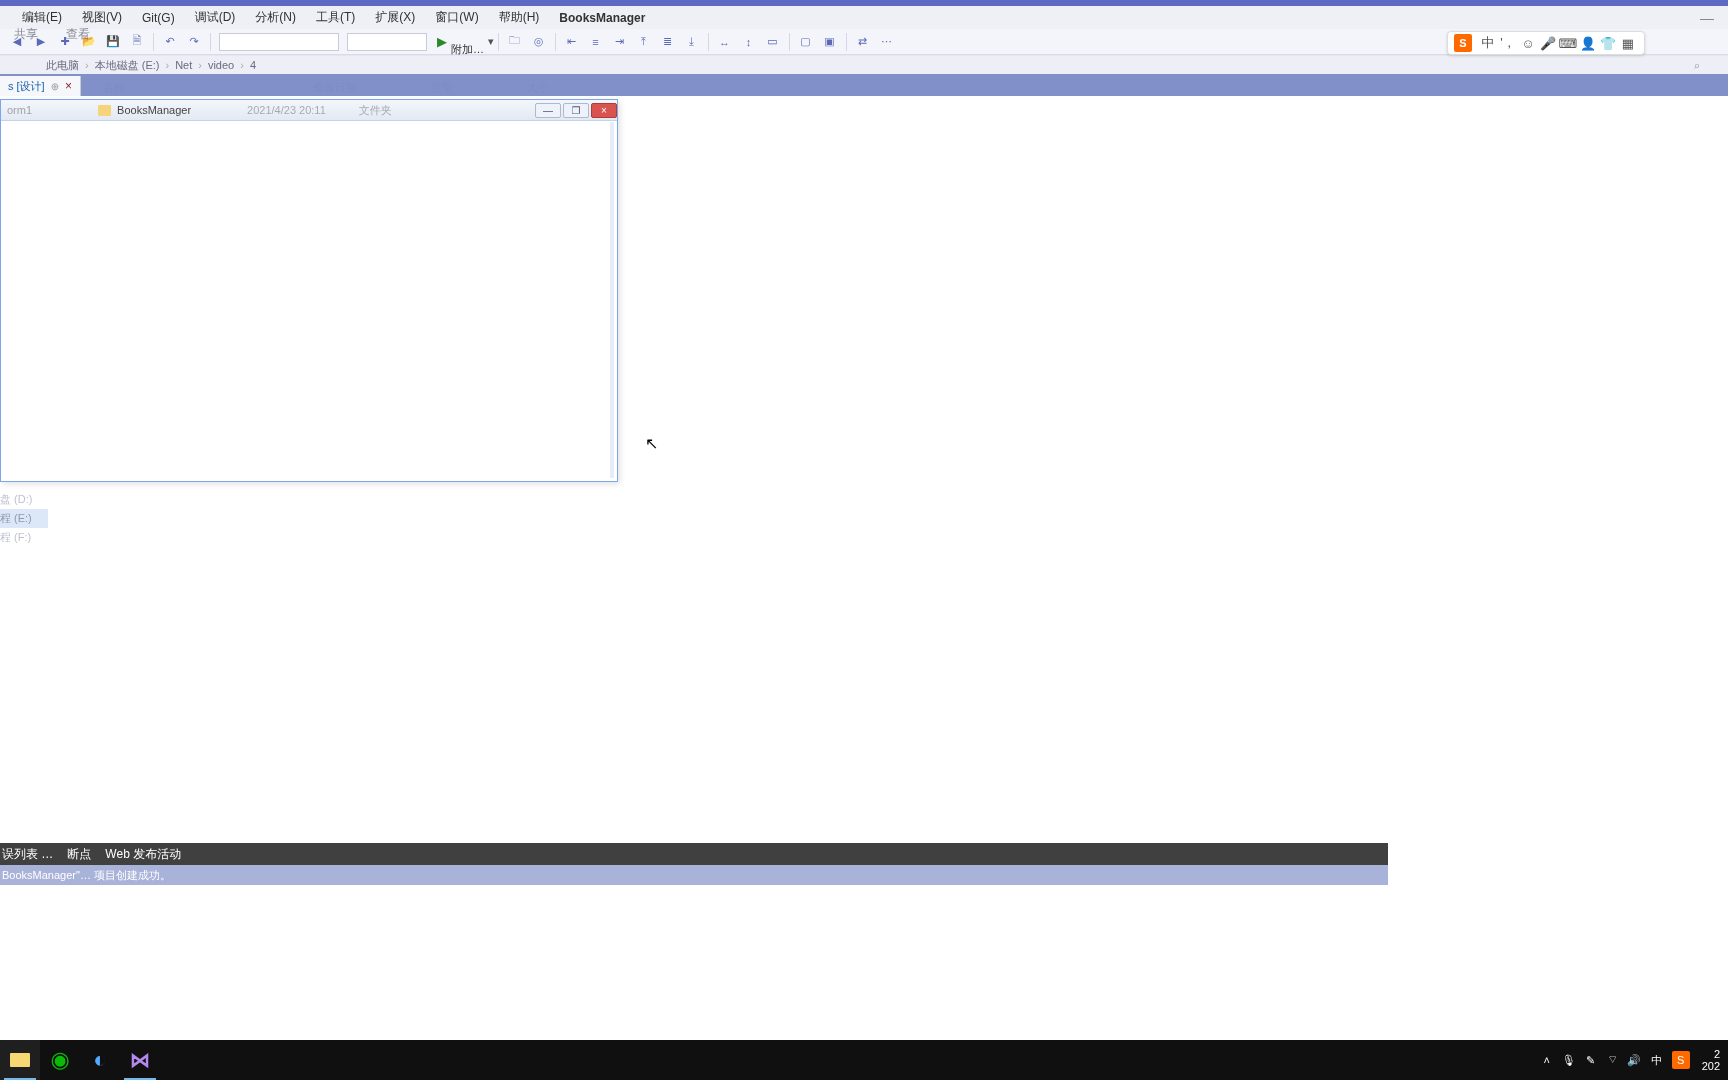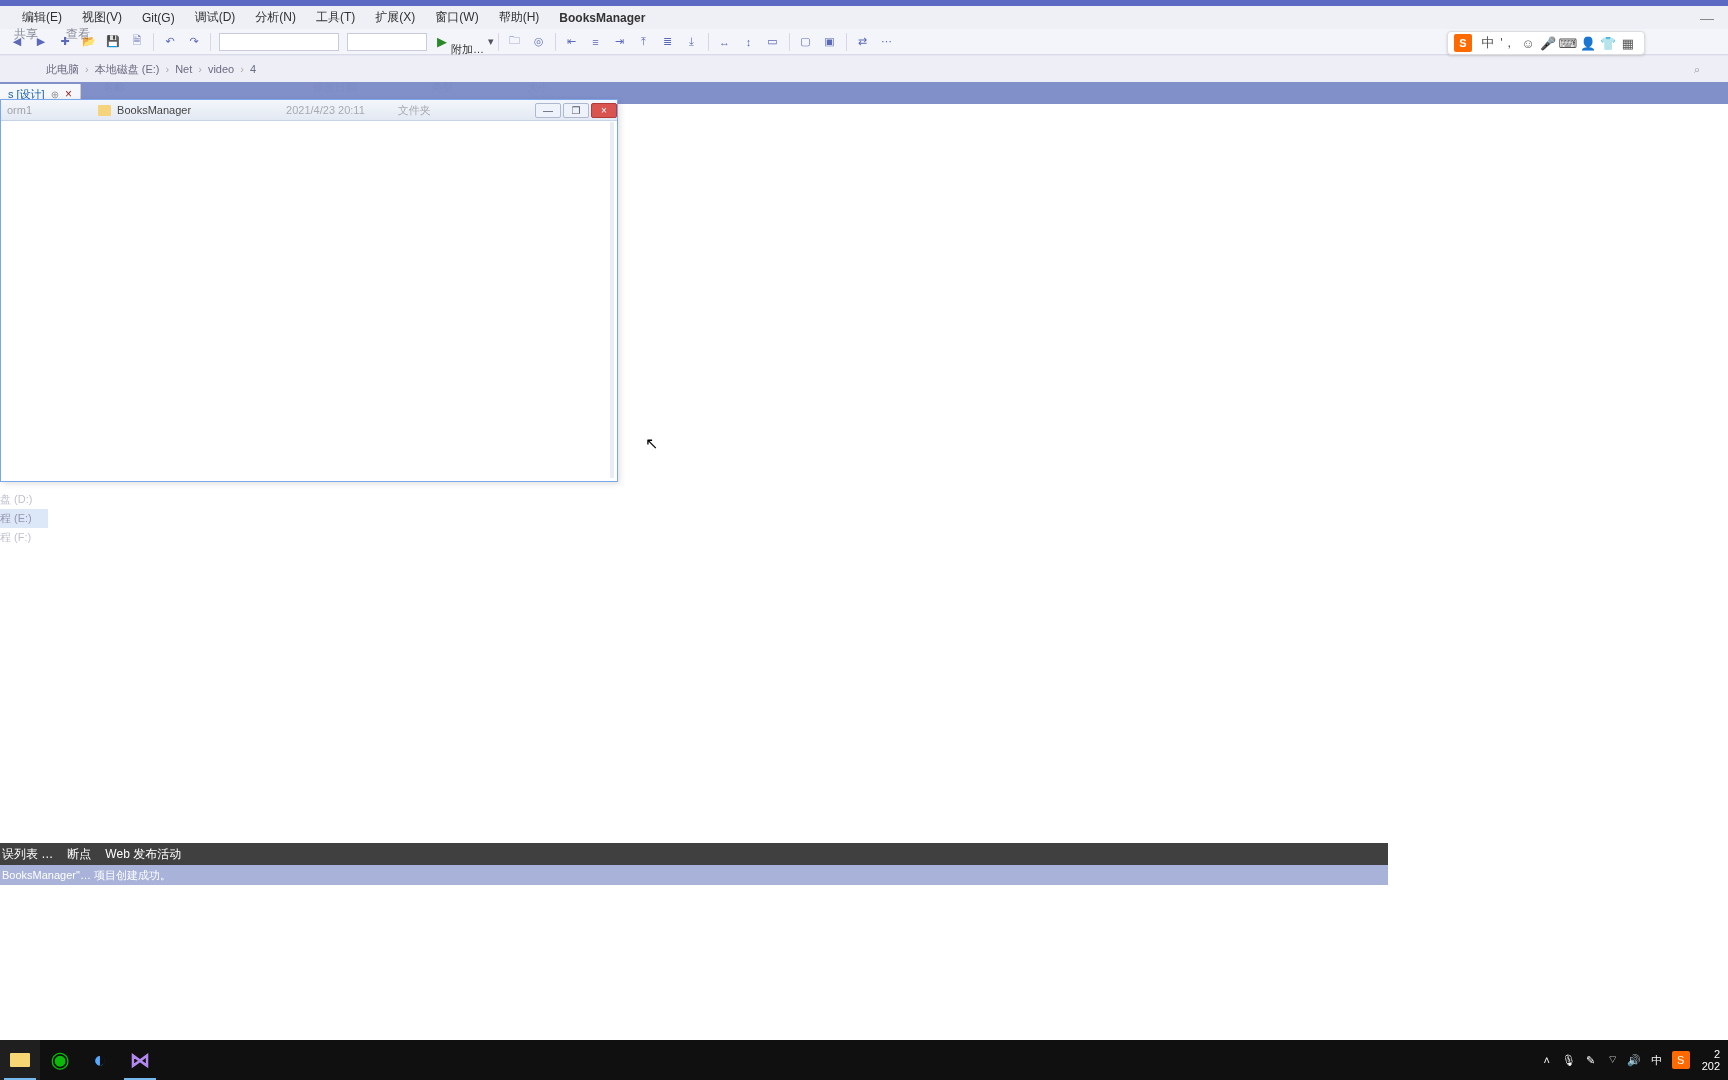--- a/index.html
+++ b/index.html
@@ -25,21 +25,21 @@
 .ime-bar .ime-logo { width:18px; height:18px; background:#ff6a00; color:#fff; font-size:11px; font-weight:bold; display:flex; align-items:center; justify-content:center; border-radius:2px; margin-right:6px; }
 .ime-bar .ime-item { width:20px; height:20px; display:flex; align-items:center; justify-content:center; color:#555; font-size:13px; }
 .ime-shirt { color:#1a73e8; }
 .ime-grid { color:#1a73e8; }
 
 
 .explorer-tabs { position:absolute; left:0; top:24px; height:20px; display:flex; align-items:center; font-size:12px; color:#0f172a; opacity:.5; }
 .explorer-tabs span { margin:0 14px; }
 
 
-.breadcrumb-row { height:27px; background:#eeeef7; border-top:1px solid #e5e6ef; display:flex; align-items:center; font-size:11px; color:#6a6d80; padding-left:40px; }
+.breadcrumb-row { height:19px; background:#eeeef7; border-top:1px solid #e5e6ef; display:flex; align-items:center; font-size:11px; color:#6a6d80; padding-left:40px; }
 .breadcrumb-row .crumb { padding:0 6px; }
 .breadcrumb-row .sep-c { color:#aaa; }
 .bc-search { margin-left:auto; margin-right:20px; width:14px; color:#999; }
 
 
 .tab-row { height:22px; background:#8190c9; display:flex; align-items:flex-end; }
 .doc-tab { height:20px; background:#f6f7fb; display:flex; align-items:center; padding:0 8px 0 8px; font-size:11px; color:#1360ab; border-right:1px solid #ccc; }
 .doc-tab .pin { color:#999; margin-left:6px; font-size:10px; }
 .doc-tab .close { color:#8b1c1c; margin-left:6px; font-size:12px; }
 
@@ -52,21 +52,21 @@
 
 .ghost-side { position:absolute; left:0; top:96px; width:50px; height:430px; font-size:11px; color:#8a8dab; }
 .ghost-side div { padding:3px 2px; text-align:right; opacity:.6; }
 
 
 .designer { position:absolute; left:0; top:99px; width:618px; height:383px; border:1px solid #7aa7ec; background:#fff; box-shadow:2px 2px 6px rgba(0,0,0,.12);text-align:right; }
 .titlebar { height:21px; background:linear-gradient(#f3f6fb,#e3e9f3); display:flex; align-items:center; font-size:11px; color:#555; padding-left:6px; border-bottom:1px solid #c6d2e5; }
 .titlebar .left-label { opacity:.5; }
 .titlebar .folder-ico { width:13px; height:11px; background:#f5d47b; margin:0 6px 0 66px; border-radius:1px; }
 .titlebar .fname { color:#444; }
-.titlebar .fdate { margin-left:95px; opacity:.45; }
+.titlebar .fdate { margin-left:56px; opacity:.45; }
 .titlebar .ftype { margin-left:33px; opacity:.45; }
 .titlebar .winbtns { margin-left:auto; display:flex; }
 .titlebar .wb { width:26px; height:15px; border:1px solid #aeb9cf; margin-left:2px; display:flex; align-items:center; justify-content:center; font-size:10px; background:#eef3fb; color:#556; border-radius:2px; }
 .titlebar .wb.close { background:#d9534f; color:#fff; border-color:#b13b38; }
 .designer-body { position:absolute; left:1px; top:22px; right:3px; bottom:3px; background:#fff; }
 .designer-body .v-scroll { position:absolute; right:0; top:0; bottom:0; width:4px; background:#e8ecf6; }
 
 
 .drive-rows { position:absolute; left:0; top:490px; font-size:11px; color:#8a8dab; }
 .drive-rows div { height:19px; display:flex; align-items:center; padding-left:0; opacity:.55; }

